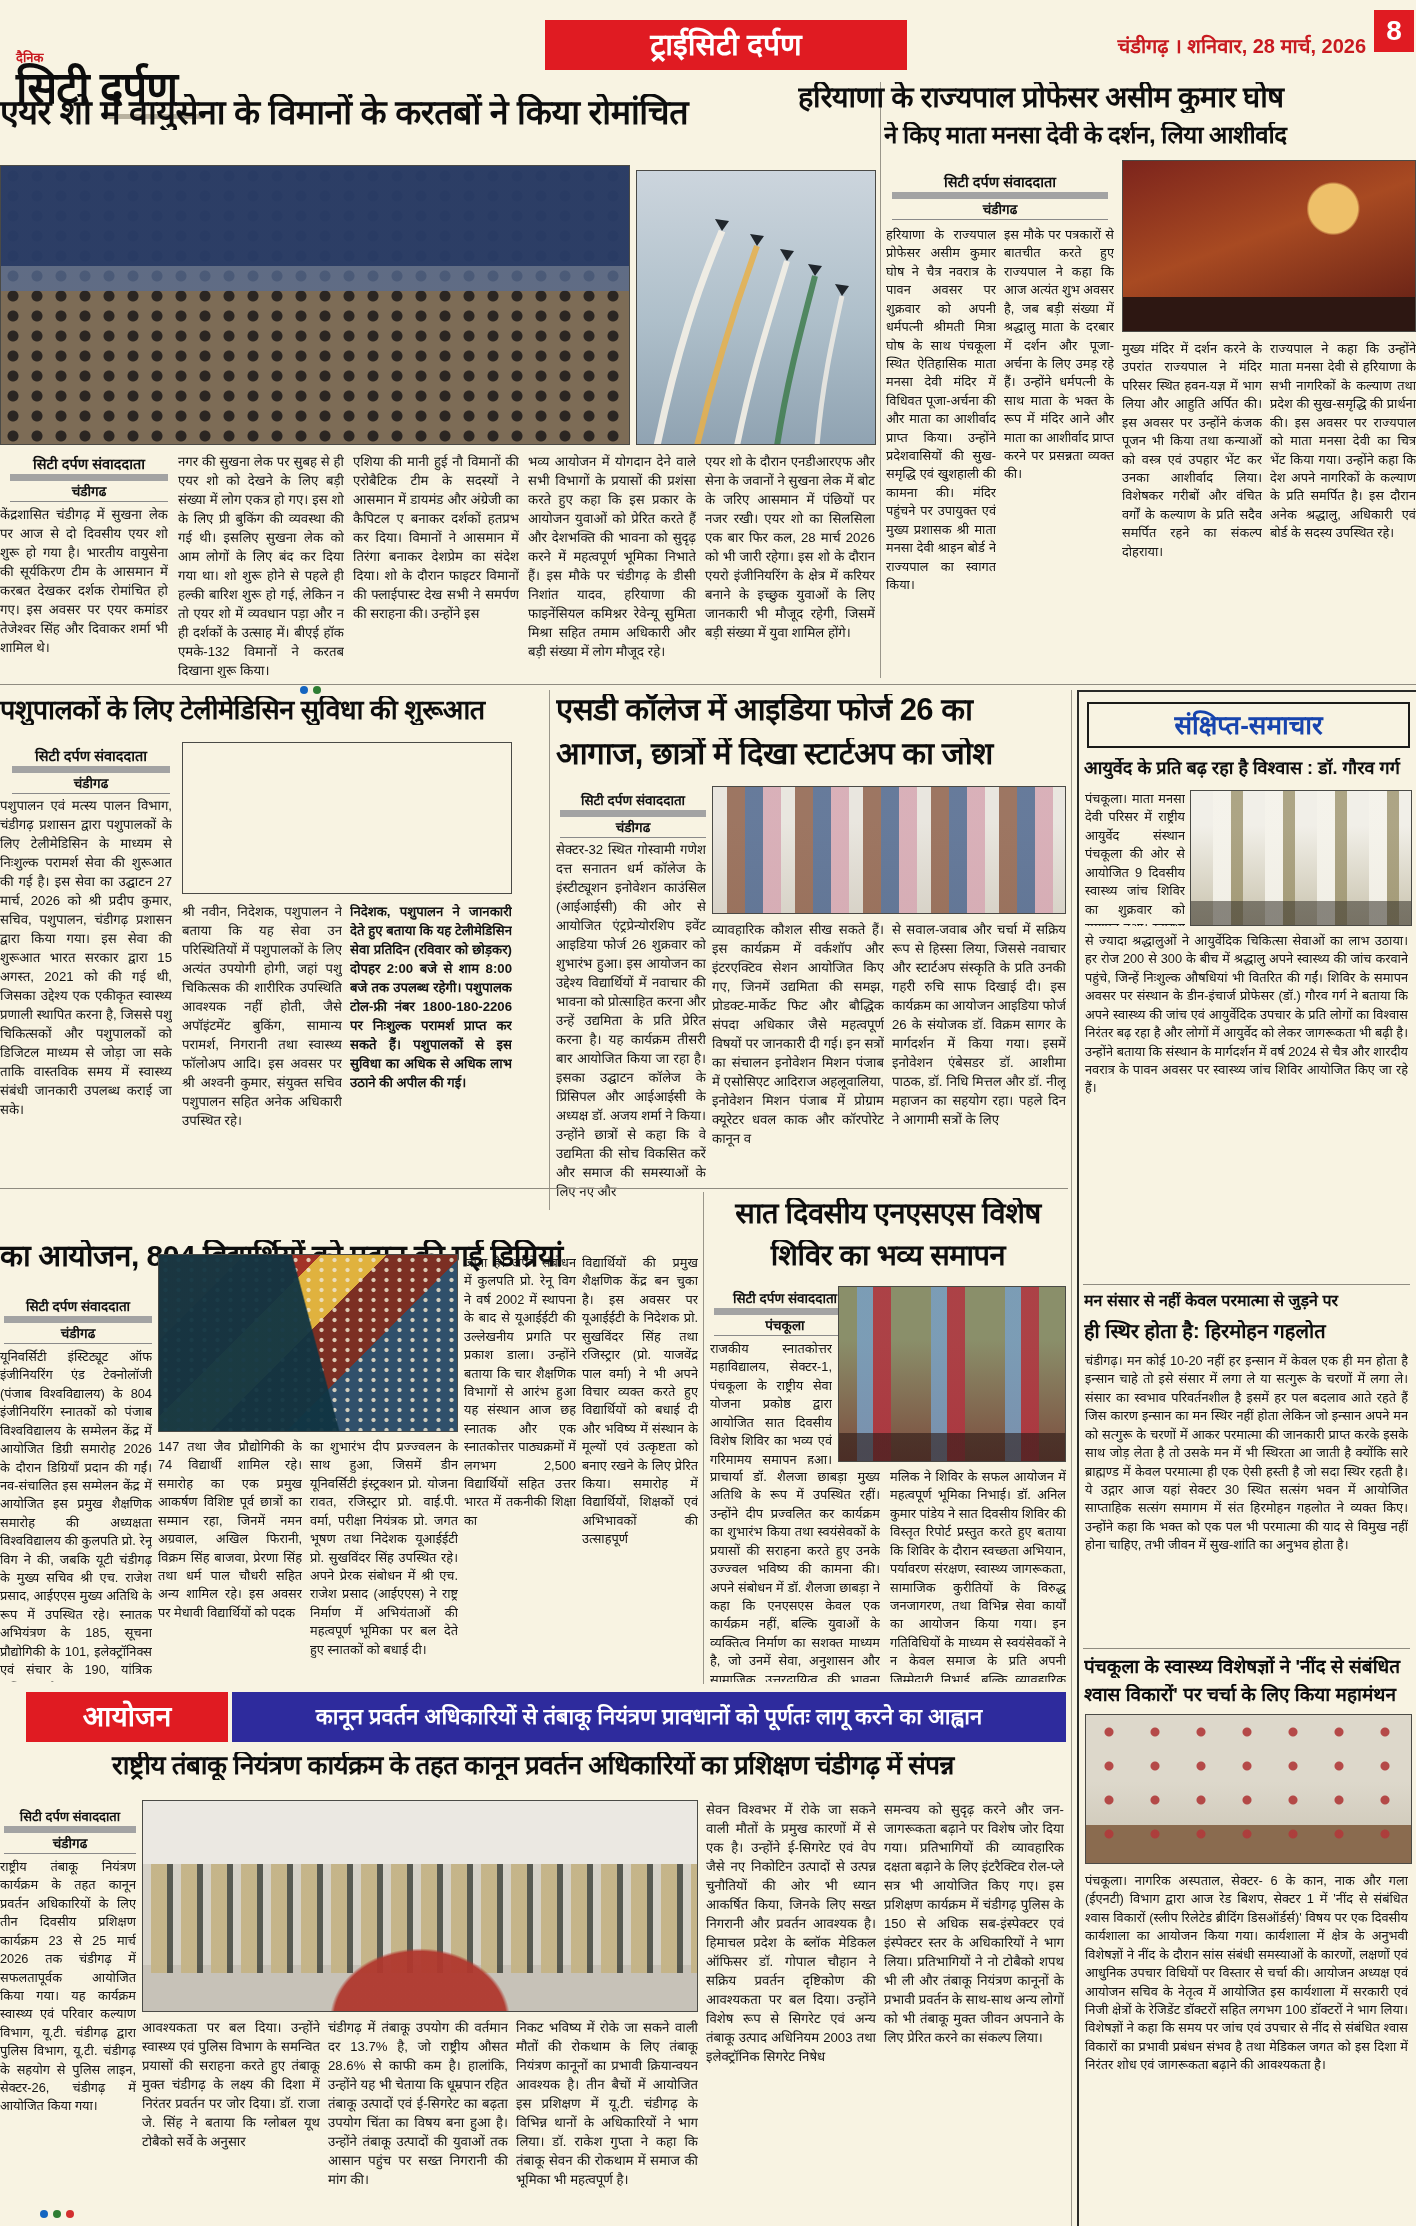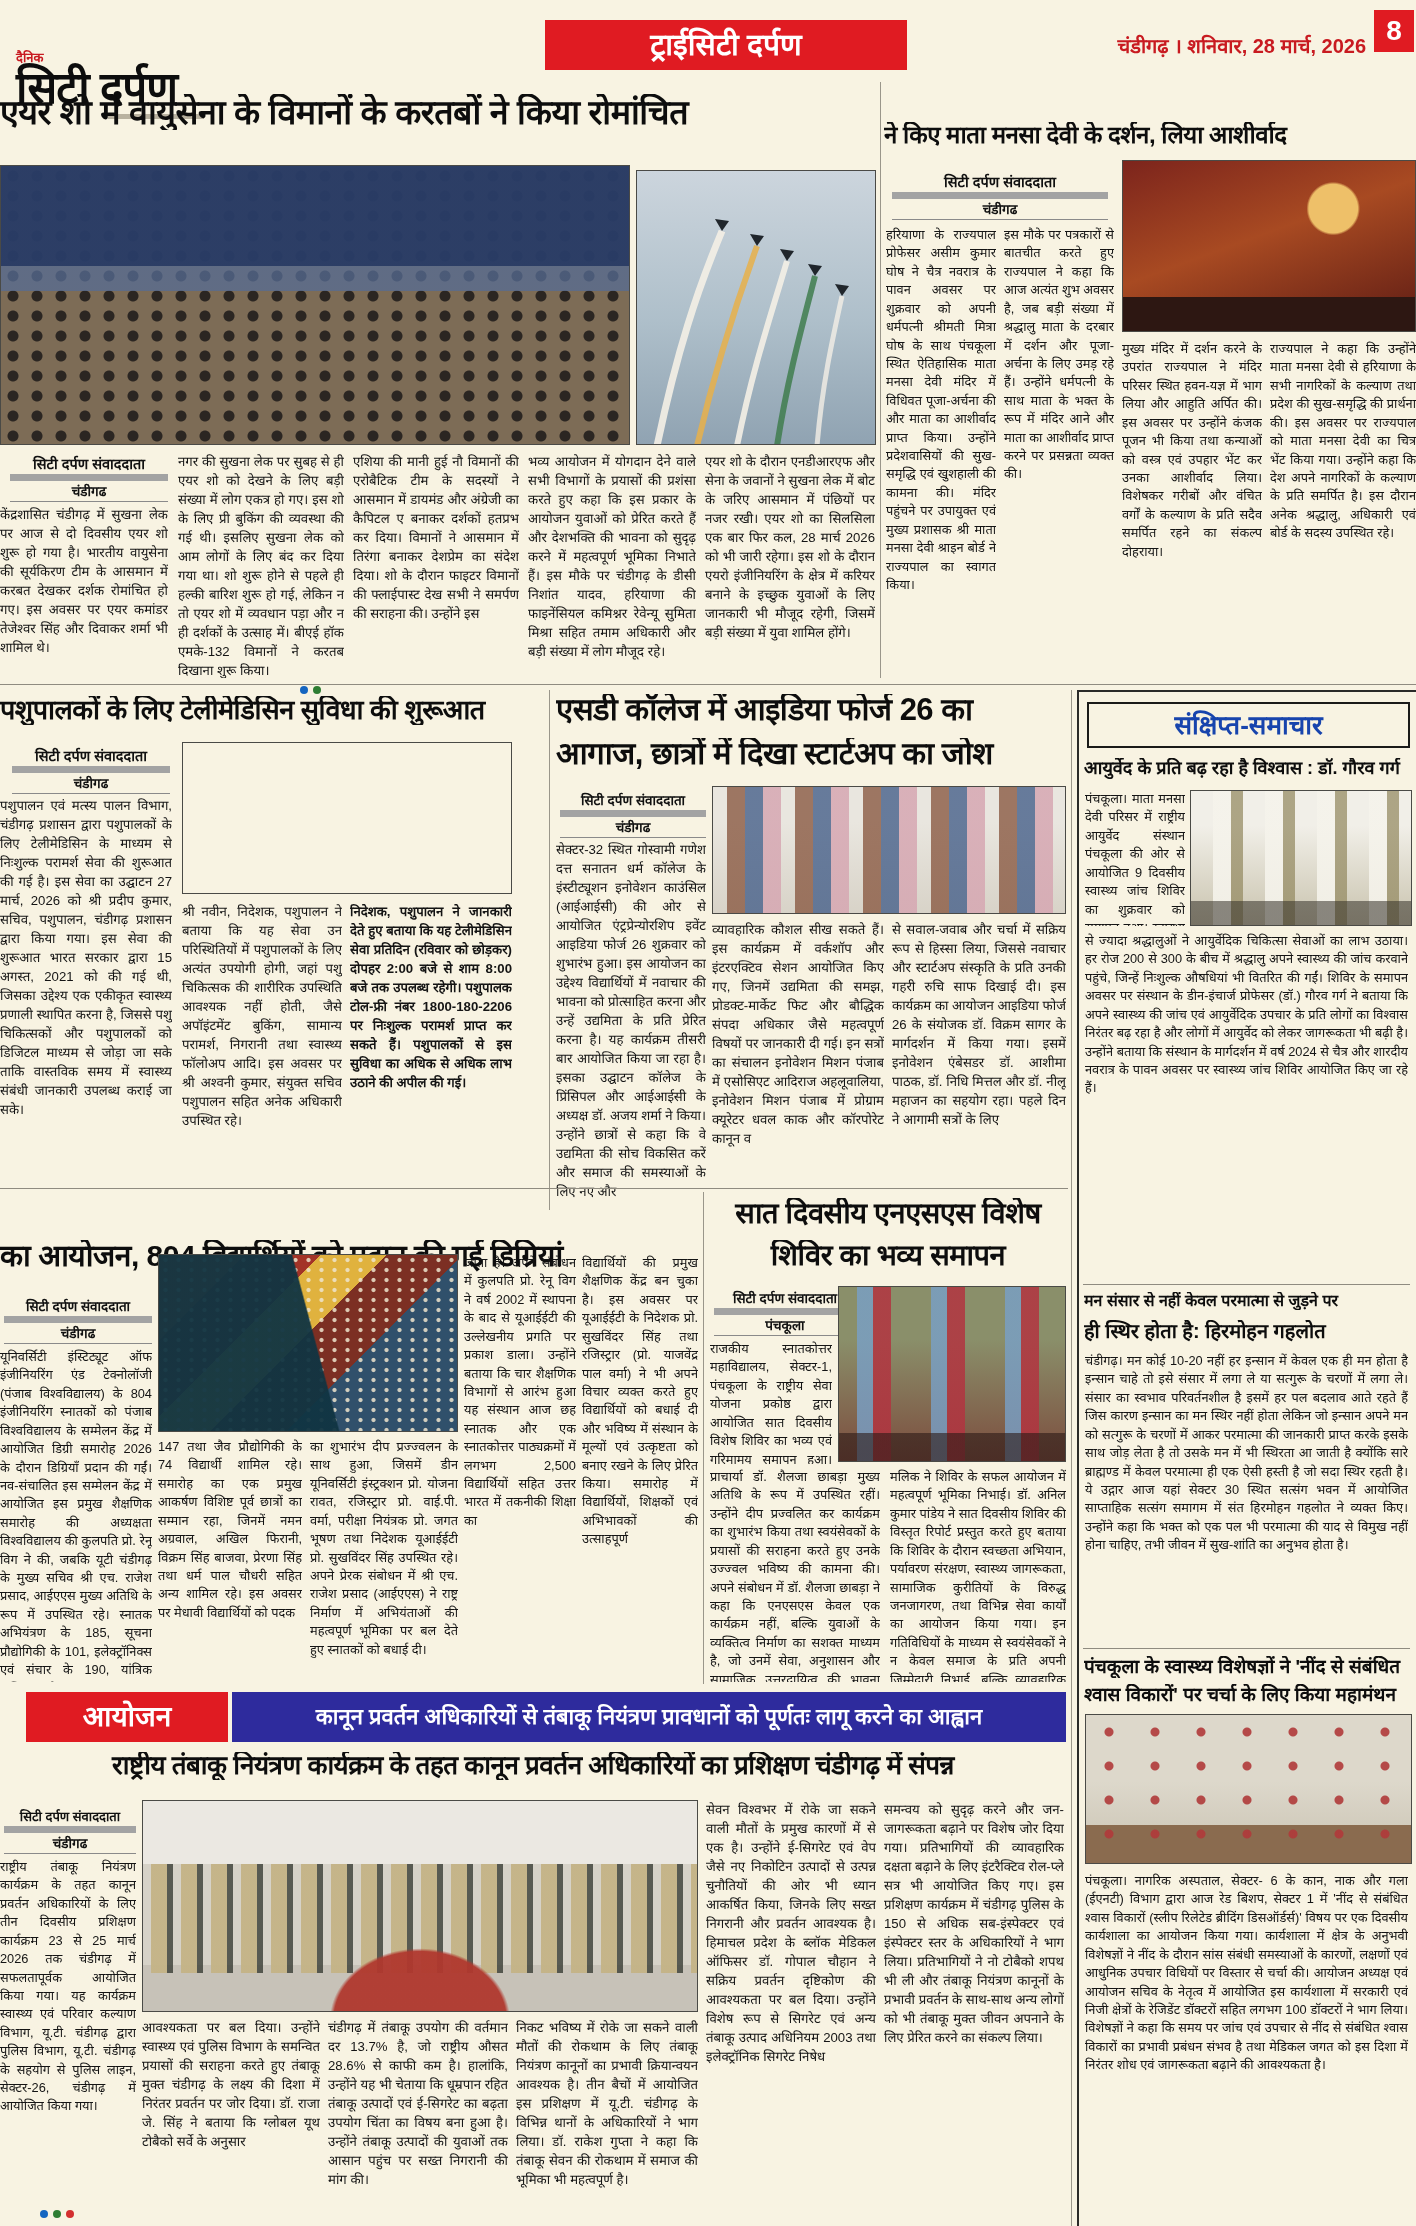--- a/index.html
+++ b/index.html
@@ -115,20 +115,21 @@
     <div class="byline-place">चंडीगढ</div>
   </div>
   <div class="col" style="left:0px;top:505px;width:168px;height:172px;">केंद्रशासित चंडीगढ़ में सुखना लेक पर आज से दो दिवसीय एयर शो शुरू हो गया है। भारतीय वायुसेना की सूर्यकिरण टीम के आसमान में करबत देखकर दर्शक रोमांचित हो गए। इस अवसर पर एयर कमांडर तेजेश्वर सिंह और दिवाकर शर्मा भी शामिल थे।</div>
   <div class="col" style="left:178px;top:452px;width:166px;height:226px;">नगर की सुखना लेक पर सुबह से ही एयर शो को देखने के लिए बड़ी संख्या में लोग एकत्र हो गए। इस शो के लिए प्री बुकिंग की व्यवस्था की गई थी। इसलिए सुखना लेक को आम लोगों के लिए बंद कर दिया गया था। शो शुरू होने से पहले ही हल्की बारिश शुरू हो गई, लेकिन न तो एयर शो में व्यवधान पड़ा और न ही दर्शकों के उत्साह में। बीएई हॉक एमके-132 विमानों ने करतब दिखाना शुरू किया।</div>
   <div class="col" style="left:353px;top:452px;width:166px;height:226px;">एशिया की मानी हुई नौ विमानों की एरोबैटिक टीम के सदस्यों ने आसमान में डायमंड और अंग्रेजी का कैपिटल ए बनाकर दर्शकों हतप्रभ कर दिया। विमानों ने आसमान में तिरंगा बनाकर देशप्रेम का संदेश दिया। शो के दौरान फाइटर विमानों की फ्लाईपास्ट देख सभी ने समर्पण की सराहना की। उन्होंने इस</div>
   <div class="col" style="left:528px;top:452px;width:168px;height:226px;">भव्य आयोजन में योगदान देने वाले सभी विभागों के प्रयासों की प्रशंसा करते हुए कहा कि इस प्रकार के आयोजन युवाओं को प्रेरित करते हैं और देशभक्ति की भावना को सुदृढ़ करने में महत्वपूर्ण भूमिका निभाते हैं। इस मौके पर चंडीगढ़ के डीसी निशांत यादव, हरियाणा की फाइनेंसियल कमिश्नर रेवेन्यू सुमिता मिश्रा सहित तमाम अधिकारी और बड़ी संख्या में लोग मौजूद रहे।</div>
   <div class="col" style="left:705px;top:452px;width:170px;height:226px;">एयर शो के दौरान एनडीआरएफ और सेना के जवानों ने सुखना लेक में बोट के जरिए आसमान में पंछियों पर नजर रखी। एयर शो का सिलसिला एक बार फिर कल, 28 मार्च 2026 को भी जारी रहेगा। इस शो के दौरान एयरो इंजीनियरिंग के क्षेत्र में करियर बनाने के इच्छुक युवाओं के लिए जानकारी भी मौजूद रहेगी, जिसमें बड़ी संख्या में युवा शामिल होंगे।</div>
 
   <div class="vrule" style="left:880px;top:82px;height:596px;"></div>
 
+  <div class="hl" style="left:798px;top:82px;width:618px;font-size:29px;">हरियाणा के राज्यपाल प्रोफेसर असीम कुमार घोष</div>
   <div class="hl" style="left:884px;top:122px;width:532px;font-size:24px;">ने किए माता मनसा देवी के दर्शन, लिया आशीर्वाद</div>
   <div class="photo ph-temple" style="left:1122px;top:160px;width:294px;height:172px;"></div>
   <div class="byline" style="left:892px;top:170px;width:216px;">
     <div class="byline-name">सिटी दर्पण संवाददाता</div>
     <div class="byline-place">चंडीगढ</div>
   </div>
   <div class="col col-sm" style="left:886px;top:226px;width:110px;height:452px;">हरियाणा के राज्यपाल प्रोफेसर असीम कुमार घोष ने चैत्र नवरात्र के पावन अवसर पर शुक्रवार को अपनी धर्मपत्नी श्रीमती मित्रा घोष के साथ पंचकूला स्थित ऐतिहासिक माता मनसा देवी मंदिर में विधिवत पूजा-अर्चना की और माता का आशीर्वाद प्राप्त किया। उन्होंने प्रदेशवासियों की सुख-समृद्धि एवं खुशहाली की कामना की। मंदिर पहुंचने पर उपायुक्त एवं मुख्य प्रशासक श्री माता मनसा देवी श्राइन बोर्ड ने राज्यपाल का स्वागत किया।</div>
   <div class="col col-sm" style="left:1004px;top:226px;width:110px;height:452px;">इस मौके पर पत्रकारों से बातचीत करते हुए राज्यपाल ने कहा कि आज अत्यंत शुभ अवसर है, जब बड़ी संख्या में श्रद्धालु माता के दरबार में दर्शन और पूजा-अर्चना के लिए उमड़ रहे हैं। उन्होंने धर्मपत्नी के साथ माता के भक्त के रूप में मंदिर आने और माता का आशीर्वाद प्राप्त करने पर प्रसन्नता व्यक्त की।</div>
   <div class="col col-sm" style="left:1122px;top:340px;width:140px;height:338px;">मुख्य मंदिर में दर्शन करने के उपरांत राज्यपाल ने मंदिर परिसर स्थित हवन-यज्ञ में भाग लिया और आहुति अर्पित की। इस अवसर पर उन्होंने कंजक पूजन भी किया तथा कन्याओं को वस्त्र एवं उपहार भेंट कर उनका आशीर्वाद लिया। विशेषकर गरीबों और वंचित वर्गों के कल्याण के प्रति सदैव समर्पित रहने का संकल्प दोहराया।</div>
   <div class="col col-sm" style="left:1270px;top:340px;width:146px;height:338px;">राज्यपाल ने कहा कि उन्होंने माता मनसा देवी से हरियाणा के सभी नागरिकों के कल्याण तथा प्रदेश की सुख-समृद्धि की प्रार्थना की। इस अवसर पर राज्यपाल को माता मनसा देवी का चित्र भेंट किया गया। उन्होंने कहा कि देश अपने नागरिकों के कल्याण के प्रति समर्पित है। इस दौरान अनेक श्रद्धालु, अधिकारी एवं बोर्ड के सदस्य उपस्थित रहे।</div>

